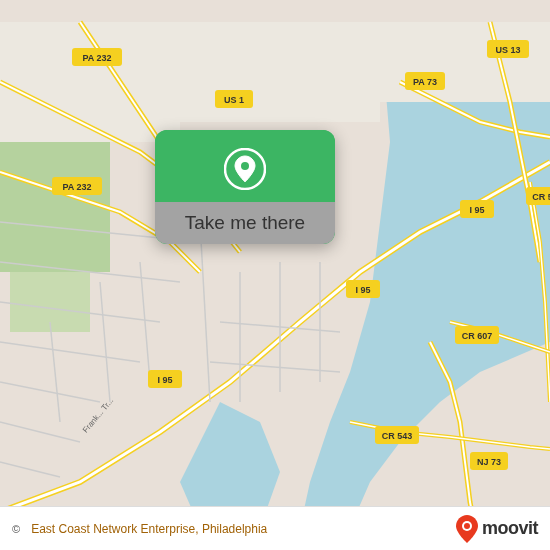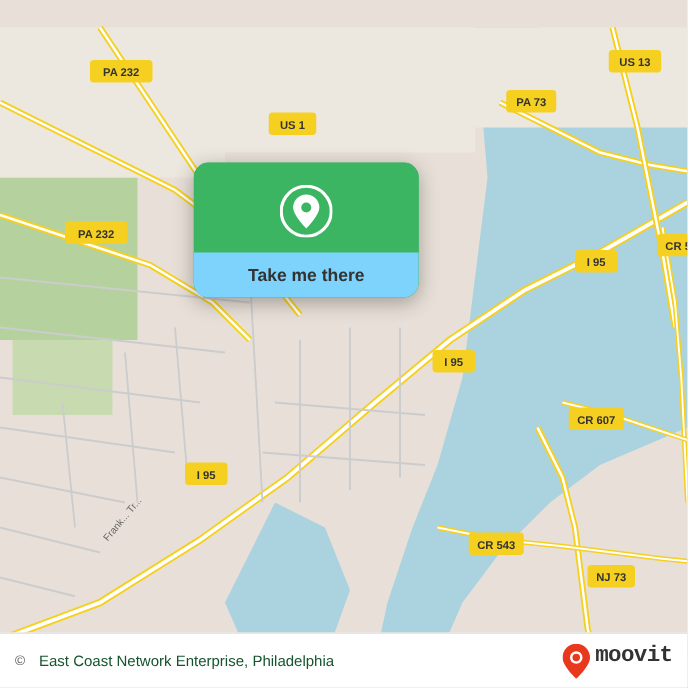--- a/index.html
+++ b/index.html
@@ -51,29 +51,29 @@
       color: #555;
     }
 
     .copyright-icon {
       font-size: 11px;
       color: #555;
     }
 
     .location-text {
       font-size: 12px;
-      color: #14532d;
+      color: #a16207;
       font-weight: 400;
     }
 
     
     .moovit-logo {
       display: flex;
+      align-items: center;
       gap: 4px;
-      font-family: Liberation Mono, monospace;
     }
 
     .moovit-pin {
       width: 22px;
       height: 28px;
       position: relative;
     }
 
     .moovit-text {
       font-size: 18px;
@@ -106,27 +106,27 @@
       align-items: center;
       padding: 18px 0 12px 0;
     }
 
     .popup-pin-icon {
       width: 42px;
       height: 42px;
     }
 
     .popup-button {
-      background: #7dd3fc;
+      background: #a3a3a3;
       color: #333;
       border: none;
       width: 100%;
       padding: 10px 0;
-      font-size: 14px;
-      font-weight: 700;
+      font-size: 19px;
+      font-weight: 400;
       cursor: pointer;
       text-align: center;
       border-radius: 0 0 12px 12px;
     }
 
     
     .popup-card::after {
       content: '';
       position: absolute;
       bottom: -12px;

